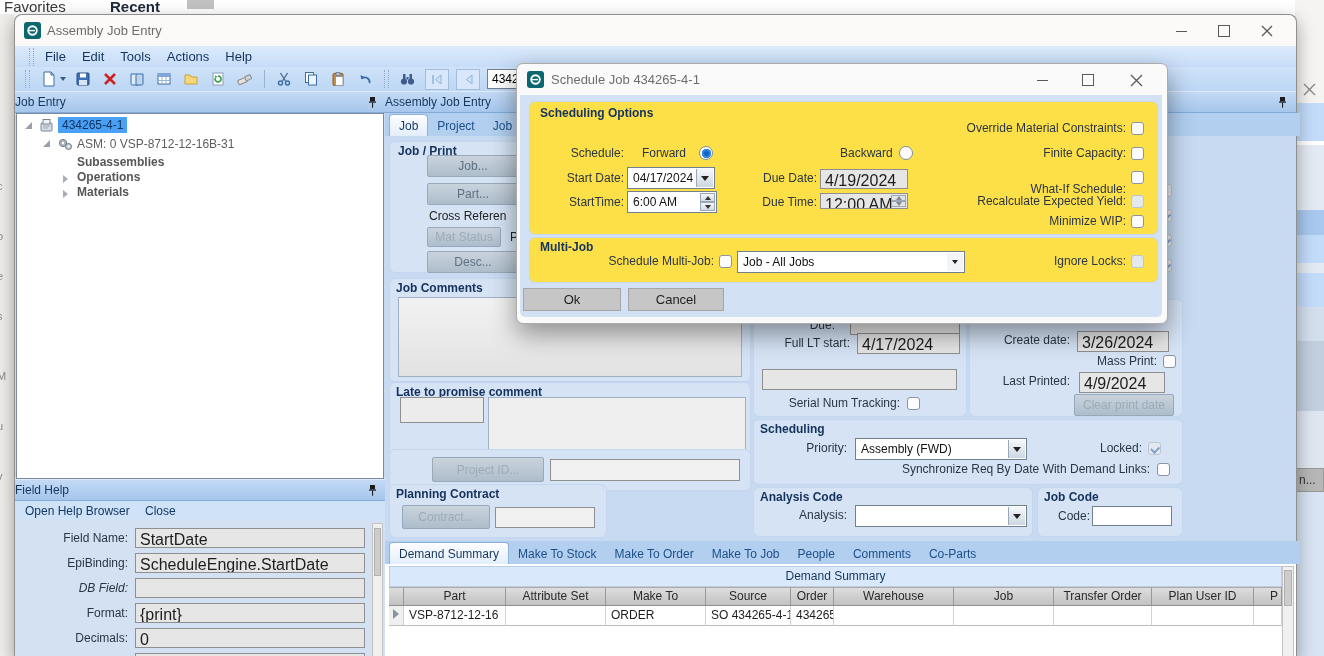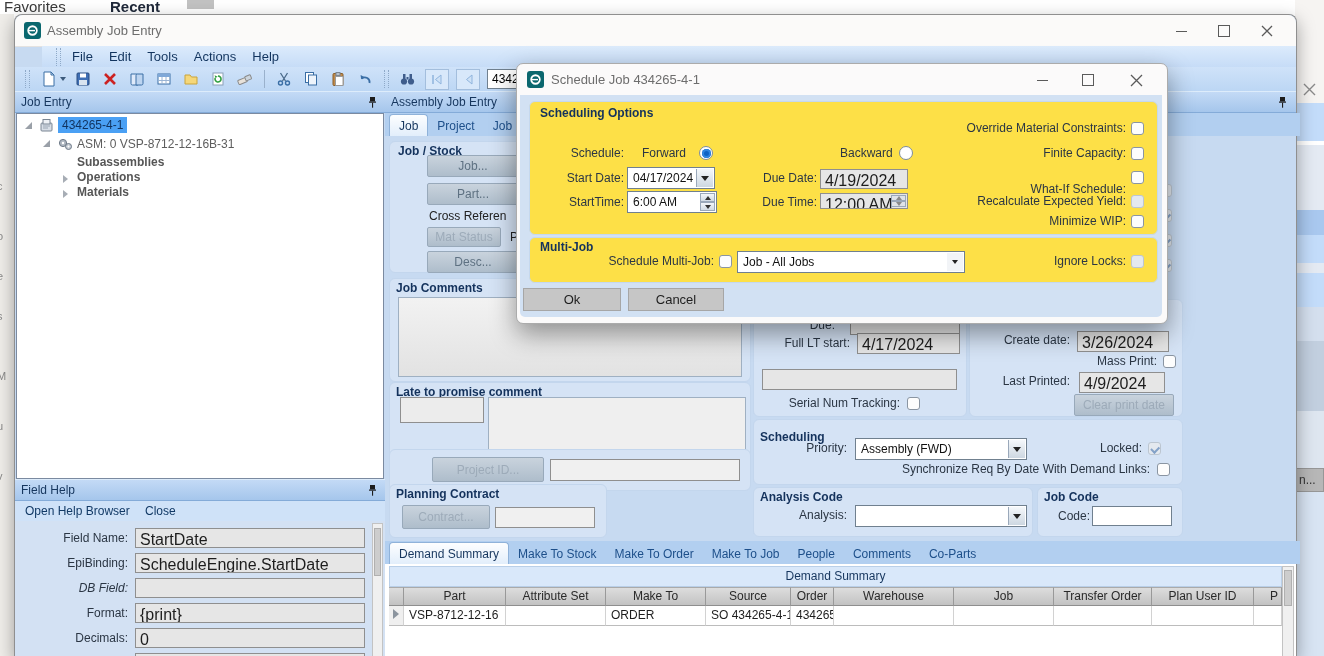--- a/index.html
+++ b/index.html
@@ -8,29 +8,29 @@
   .abs{position:absolute;}
   .lbl{position:absolute;white-space:nowrap;color:#2b3644;font-size:12px;}
   .lbl.r{text-align:right;}
   .gtitle{position:absolute;white-space:nowrap;font-weight:bold;color:#14325c;font-size:12px;}
   
   .win{position:absolute;left:14px;top:14px;width:1281px;height:642px;background:#c7daf1;
     border:1px solid #8f8f8f;border-bottom:none;border-radius:8px 8px 0 0;box-shadow:0 6px 18px rgba(0,0,0,.35);}
   .titlebar{position:absolute;left:0;top:0;right:0;height:31px;background:#fbfaf9;border-radius:8px 8px 0 0;border-bottom:1px solid #e4e2e0;}
   .wtitle{position:absolute;left:32px;top:8px;color:#6d6d6d;font-size:13px;white-space:nowrap;}
   .wc{position:absolute;top:5px;width:34px;height:22px;display:flex;align-items:center;justify-content:center;}
-  .menubar{position:absolute;left:0;top:31px;right:0;height:21px;background:linear-gradient(#dcebfc,#c6dcf7);display:flex;align-items:center;gap:2px;padding-left:12px;margin-left:27px;}
+  .menubar{position:absolute;left:0;top:31px;right:0;height:21px;background:linear-gradient(#dcebfc,#c6dcf7);display:flex;align-items:center;gap:2px;padding-left:12px;}
   .menu-item{padding:2px 7px;color:#12345e;font-size:13px;}
   .toolbar{position:absolute;left:0;top:52px;right:0;height:24px;background:linear-gradient(#cfe2f9,#bcd6f4);display:flex;align-items:center;gap:7px;padding-left:8px;}
   .tbi{width:20px;height:18px;display:flex;align-items:center;justify-content:center;}
   .tsep{width:1px;height:18px;background:#9ab1cc;margin:0 2px;}
   .grip{width:3px;height:18px;border-left:1px dotted #8ea9c8;border-right:1px dotted #8ea9c8;margin:0 2px;}
   .caret{width:0;height:0;border-left:3.5px solid transparent;border-right:3.5px solid transparent;border-top:4px solid #3c5a7c;}
   .navbtn{width:22px;height:19px;background:#d8e8fa;border:1px solid #a3bedd;display:flex;align-items:center;justify-content:center;}
-  .panel-hdr{position:absolute;height:22px;background:linear-gradient(#c3daf6,#a5c6ec);border-top:1px solid #ddecfb;border-bottom:1px solid #84abd8;color:#16365e;font-size:12px;line-height:21px;padding-left:6px;box-sizing:border-box;}
+  .panel-hdr{position:absolute;height:22px;background:linear-gradient(#c3daf6,#a5c6ec);border-top:1px solid #ddecfb;border-bottom:1px solid #84abd8;color:#16365e;font-size:12px;line-height:21px;padding-left:0;box-sizing:border-box;}
   .pin{position:absolute;top:4px;width:12px;height:14px;}
   
   .tabstrip{position:absolute;background:#b2cff0;display:flex;align-items:flex-end;padding-left:4px;}
   .tab{color:#1d4f8a;font-size:12px;padding:4px 9px 3px;white-space:nowrap;}
   .tab.active{background:linear-gradient(#fdfeff,#e2eefb);border:1px solid #8fb2d9;border-bottom:none;border-radius:4px 4px 0 0;color:#16365e;}
   
   .grp{position:absolute;background:#d5e3f5;border:1px solid #c3d6ed;border-radius:6px;}
   .ro{position:absolute;background:#e6e6e6;border:1px solid #8f8f8f;color:#1d1d1d;font-size:16px;padding:2px 4px;box-sizing:border-box;white-space:nowrap;overflow:hidden;}
   .wh{background:#ffffff;border:1px solid #70808f;}
   .gb-btn{position:absolute;background:linear-gradient(#c9d3dd,#aebdcb);border:1px solid #98a9ba;border-radius:2px;color:#5e7182;text-align:center;font-size:12px;box-sizing:border-box;}
@@ -313,21 +313,21 @@
     </div>
     <div class="tabstrip" style="left:370px;top:98px;width:911px;height:23px;">
       <span class="tab active">Job</span>
       <span class="tab">Project</span>
       <span class="tab">Job Det</span>
     </div>
 
     <div class="abs" style="left:370px;top:121px;width:911px;height:405px;background:#c7daf1;">
 
       <div class="grp" style="left:4px;top:5px;width:362px;height:130px;">
-        <div class="gtitle" style="left:8px;top:2px;">Job / Stock</div>
+        <div class="gtitle" style="left:8px;top:2px;">Job / Print</div>
         <div class="gb-btn" style="left:37px;top:13px;width:92px;height:22px;line-height:21px;">Job...</div>
         <div class="gb-btn" style="left:37px;top:41px;width:92px;height:22px;line-height:21px;">Part...</div>
         <div class="lbl" style="left:39px;top:67px;color:#222;">Cross Referen</div>
         <div class="gb-btn dis" style="left:37px;top:85px;width:74px;height:20px;line-height:19px;">Mat Status</div>
         <div class="lbl" style="left:120px;top:88px;color:#222;">P</div>
         <div class="gb-btn" style="left:37px;top:109px;width:92px;height:22px;line-height:21px;">Desc...</div>
       </div>
 
       <div class="grp" style="left:4px;top:142px;width:360px;height:102px;">
         <div class="gtitle" style="left:6px;top:2px;">Job Comments</div>
@@ -370,21 +370,21 @@
         <div class="ro" style="left:109px;top:72px;width:86px;height:21px;">4/9/2024</div>
         <div class="gb-btn dis" style="left:104px;top:94px;width:100px;height:22px;line-height:21px;">Clear print date</div>
       </div>
 
       <span class="cb dis" style="left:774px;top:48px;"></span>
       <span class="cb dis on" style="left:774px;top:73px;"></span>
       <span class="cb dis on" style="left:774px;top:98px;"></span>
       <span class="cb dis on" style="left:774px;top:123px;"></span>
 
       <div class="grp" style="left:368px;top:283px;width:428px;height:64px;">
-        <div class="gtitle" style="left:6px;top:10px;">Scheduling</div>
+        <div class="gtitle" style="left:6px;top:2px;">Scheduling</div>
         <div class="lbl r" style="left:30px;top:21px;width:63px;">Priority:</div>
         <div class="combo" style="left:101px;top:18px;width:172px;height:22px;">
           <span class="val">Assembly (FWD)</span>
           <span class="ddbtn">
               <span class="arr"></span>
             </span>
         </div>
         <div class="lbl r" style="left:300px;top:21px;width:88px;">Locked:</div>
         <span class="cb dis on" style="left:394px;top:22px;"></span>
         <div class="lbl r" style="left:0px;top:42px;width:396px;">Synchronize Req By Date With Demand Links:</div>

